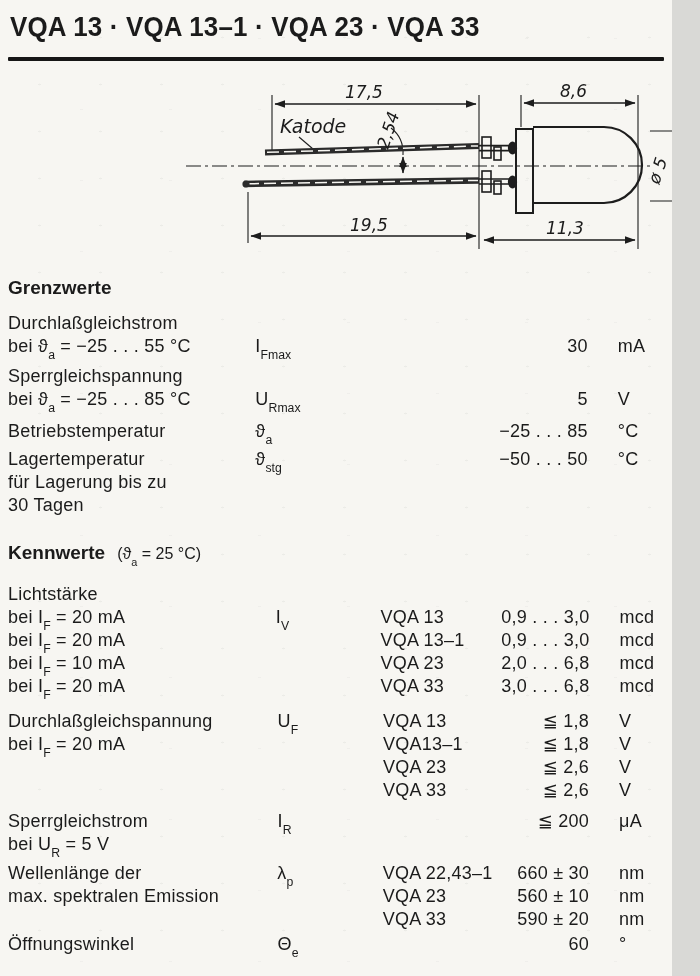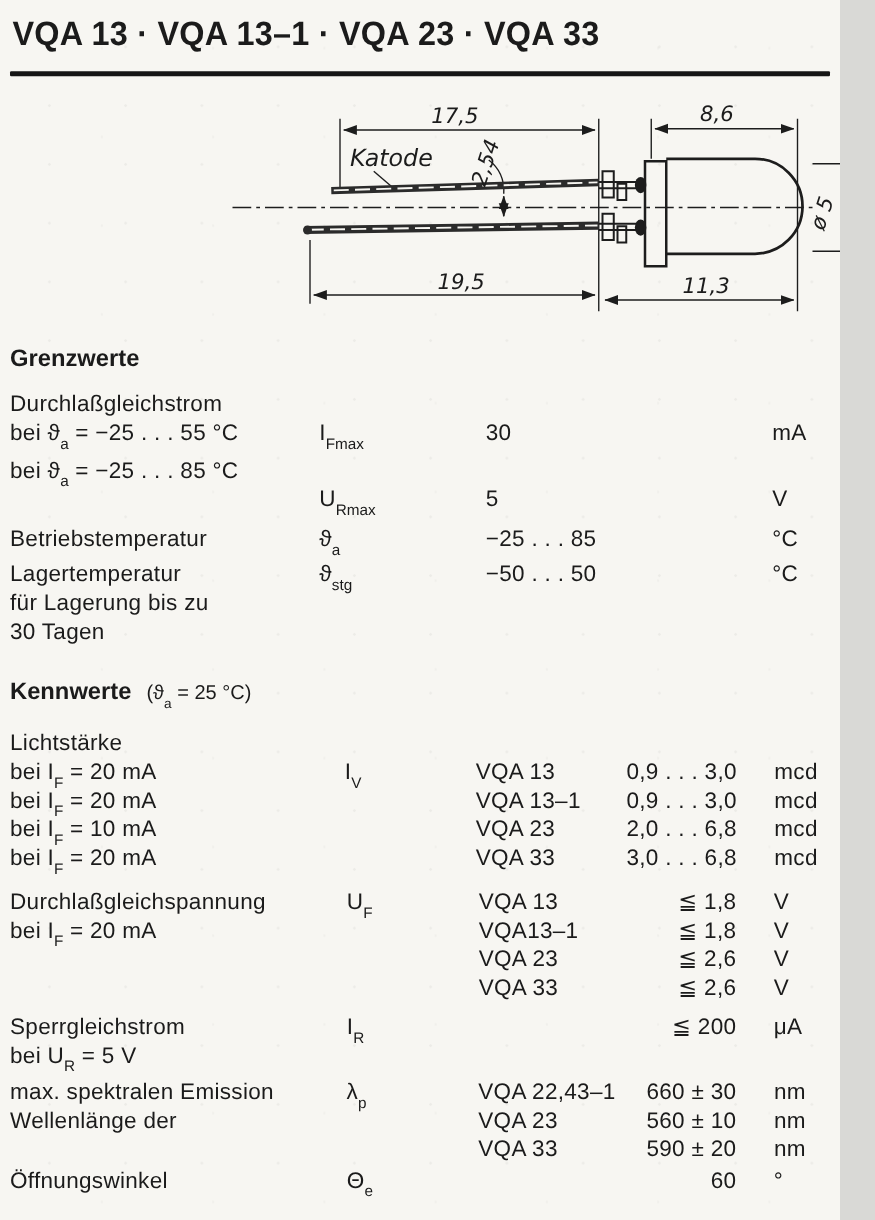--- a/index.html
+++ b/index.html
@@ -28,21 +28,21 @@
   .kennh{margin-left:8px;height:20px;line-height:20px;}
   .kennh .hb{font-size:19px;font-weight:bold;}
   .kennh .hs{font-size:16px;margin-left:12px;}
   .row{display:flex;padding-left:8px;gap:12px;}
   .c{box-sizing:border-box;}
   .c-label{width:260px;}
   .c-sym{width:134px;}
   .kenn .c-sym{padding-left:28px;}
   .c-type{width:124px;}
   .c-val{width:96px;text-align:right;}
-  .c-valwide{width:220px;}
+  .c-valwide{width:220px;text-align:right;}
   .c-unit{width:78px;padding-left:18px;}
   .ln{height:23px;line-height:23px;white-space:pre;letter-spacing:.25px;}
   sub{font-size:68%;line-height:0;position:relative;top:.22em;letter-spacing:0;}
   .mt14{margin-top:14px}.mt7{margin-top:7px}.mt9{margin-top:9px}.mt5{margin-top:5px}
   .mt26{margin-top:26px}.mt20{margin-top:20px}.mt12{margin-top:12px}
   .mt8{margin-top:8px}.mt6{margin-top:6px}.mt2{margin-top:2px}
 </style>
 </head>
 <body>
 
@@ -139,20 +139,21 @@
         <div class="ln">30</div>
       </div>
     <div class="c c-unit">
         <div class="ln"></div>
         <div class="ln">mA</div>
       </div>
   </div>
 
   <div class="row mt7">
     <div class="c c-label">
+        <div class="ln">Sperrgleichspannung</div>
         <div class="ln"><span>bei ϑ</span><sub>a</sub><span> = −25 . . . 85 °C</span></div>
       </div>
     <div class="c c-sym">
         <div class="ln"></div>
         <div class="ln"><span>U</span><sub>Rmax</sub></div>
       </div>
     <div class="c c-valwide">
         <div class="ln"></div>
         <div class="ln">5</div>
       </div>
@@ -273,22 +274,22 @@
     <div class="c c-val">
         <div class="ln">≦ 200</div>
       </div>
     <div class="c c-unit">
         <div class="ln">μA</div>
       </div>
   </div>
 
   <div class="row kenn mt6">
     <div class="c c-label">
+        <div class="ln">Wellenlänge der</div>
         <div class="ln">max. spektralen Emission</div>
-        <div class="ln">Wellenlänge der</div>
       </div>
     <div class="c c-sym">
         <div class="ln"><span>λ</span><sub>p</sub></div>
       </div>
     <div class="c c-type">
         <div class="ln">VQA 22,43–1</div>
         <div class="ln">VQA 23</div>
         <div class="ln">VQA 33</div>
       </div>
     <div class="c c-val">

